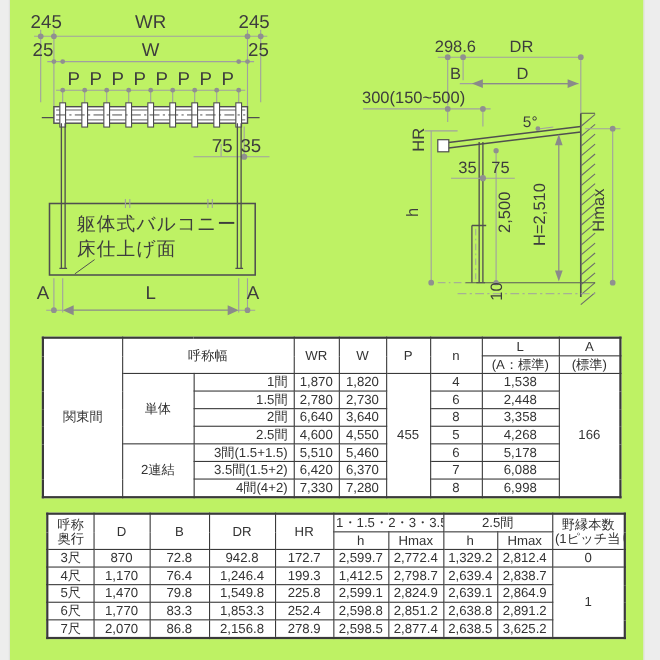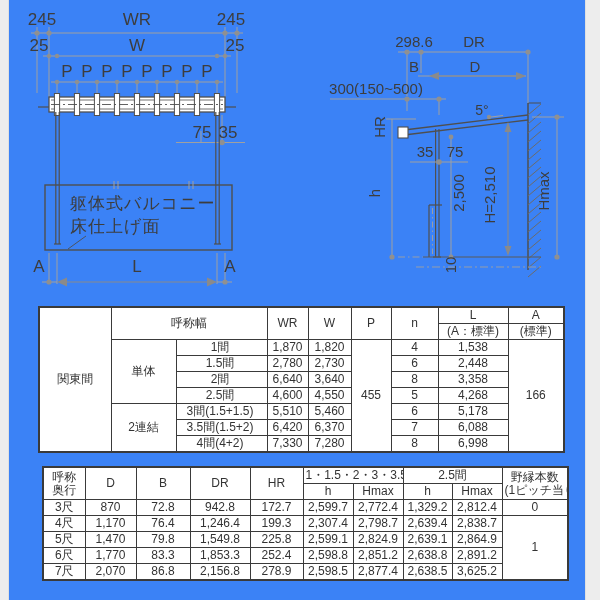--- a/index.html
+++ b/index.html
@@ -1,30 +1,30 @@
 <!DOCTYPE html>
 <html><head>
 <meta charset="utf-8">
 <style>
   html,body{margin:0;padding:0;background:#fff;}
-  .sheet{position:relative;width:600px;height:600px;background:#3b82f6;overflow:hidden;
+  .sheet{position:relative;width:600px;height:600px;background:#bef264;overflow:hidden;
          font-family:"Liberation Sans","DejaVu Sans",sans-serif;color:#333;}
   .edge{position:absolute;top:0;bottom:0;background:#ededed;}
   .edge.left{left:0;width:8px;border-right:1px solid #e0e0e0;}
   .edge.right{right:0;width:14px;border-left:1px solid #e0e0e0;}
   svg text{fill:#3d3d3d;}
   .dimtxt{font-size:17px;}
   .dimtxt-s{font-size:15px;}
   .notetxt{font-size:17px;letter-spacing:1px;}
   table.spec{position:absolute;border-collapse:collapse;table-layout:fixed;background:#fff;}
   table.spec{border:2px solid #3a3a3a;}
   table.spec td,table.spec th{border:1px solid #3a3a3a;font-weight:normal;text-align:center;
       vertical-align:middle;padding:0 2px;font-size:12px;line-height:1.05;white-space:nowrap;overflow:hidden;}
   table.mid td,table.mid th{height:15px;}
-  table.mid .name{padding-right:5px;}
+  table.mid .name{text-align:right;padding-right:5px;}
   table.bot td,table.bot th{height:15px;}
   .small2{font-size:10px;line-height:1.1;}
   .joisthead{font-size:9.5px;line-height:1.15;padding:0 1px;}
   .grp1{font-size:11px;}
 </style>
 </head>
 <body>
 
 <div class="sheet">
   <div class="edge left"></div>
@@ -394,21 +394,21 @@
       <td>1,329.2</td>
       <td>2,812.4</td>
       <td>0</td>
     </tr>
     <tr>
       <td>4尺</td>
       <td>1,170</td>
       <td>76.4</td>
       <td>1,246.4</td>
       <td>199.3</td>
-      <td>2,307.4</td>
+      <td>1,412.5</td>
       <td>2,798.7</td>
       <td>2,639.4</td>
       <td>2,838.7</td>
       <td rowspan="4">1</td>
     </tr>
     <tr>
       <td>5尺</td>
       <td>1,470</td>
       <td>79.8</td>
       <td>1,549.8</td>

